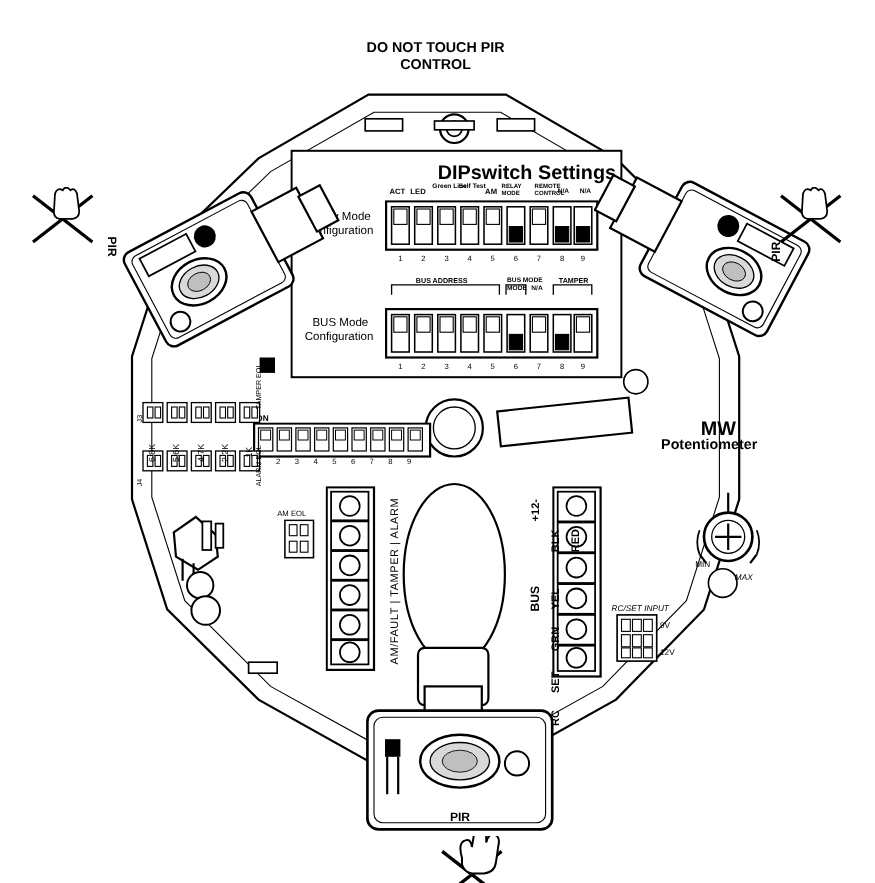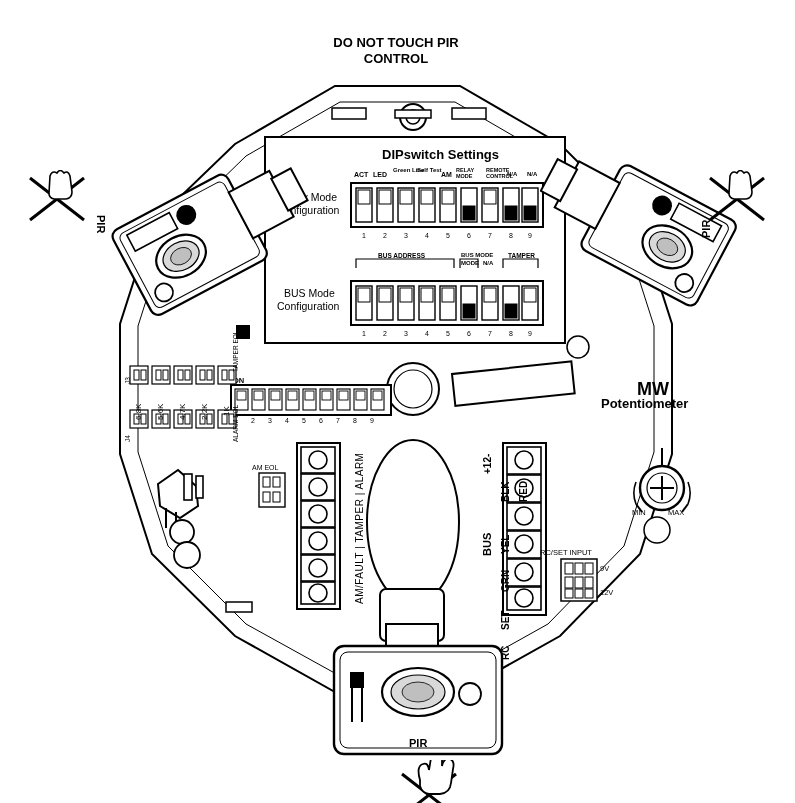--- a/index.html
+++ b/index.html
@@ -49,21 +49,21 @@
 
     <circle cx="657" cy="506" r="13" fill="#ffffff" stroke="#000" stroke-width="1.5"></circle>
 
     <rect x="380" y="565" width="64" height="52" rx="6" fill="#ffffff" stroke="#000" stroke-width="2"></rect>
     <rect x="386" y="600" width="52" height="30" fill="#ffffff" stroke="#000" stroke-width="2"></rect>
   </svg>
 
   <svg class="abs" style="left:264px;top:112px;" width="302" height="208">
     <rect x="1" y="1" width="300" height="206" fill="#ffffff" stroke="#000" stroke-width="2"></rect>
   </svg>
-  <div class="txt b" style="left:382px;top:123px;font-size:13px;">DIPswitch Settings</div>
+  <div class="txt b" style="left:398px;top:123px;font-size:18px;">DIPswitch Settings</div>
 
   <div class="txt" style="left:281px;top:167px;font-size:10.5px;">Relay Mode</div>
   <div class="txt" style="left:277px;top:180px;font-size:10.5px;">Configuration</div>
 
   <div class="txt b" style="left:354px;top:147px;font-size:7px;">ACT</div>
   <div class="txt b" style="left:373px;top:147px;font-size:7px;">LED</div>
   <div class="txt b" style="left:393px;top:143px;font-size:6px;">Green Line</div>
   <div class="txt b" style="left:417px;top:143px;font-size:6px;">Self Test</div>
   <div class="txt b" style="left:441px;top:147px;font-size:7px;">AM</div>
   <div class="txt b" style="left:456px;top:143px;font-size:5.5px;width:36px;white-space:normal;line-height:6px;">RELAY MODE</div>
@@ -313,21 +313,21 @@
 
   <div class="txt b rot90" style="left:482px;top:450px;font-size:10px;">+12-</div>
   <div class="txt b rot90" style="left:500px;top:478px;font-size:10px;">BLK</div>
   <div class="txt b rot90" style="left:518px;top:478px;font-size:10px;">RED</div>
   <div class="txt b rot90" style="left:500px;top:530px;font-size:10px;">YEL</div>
   <div class="txt b rot90" style="left:500px;top:568px;font-size:10px;">GRN</div>
   <div class="txt b rot90" style="left:500px;top:606px;font-size:10px;">SET</div>
   <div class="txt b rot90" style="left:500px;top:636px;font-size:10px;">RC</div>
   <div class="txt b rot90" style="left:481px;top:532px;font-size:11px;">BUS</div>
 
-  <div class="txt" style="left:540px;top:524px;font-size:7.5px;">RC/SET INPUT</div>
+  <div class="txt" style="left:556px;top:524px;font-size:7.5px;font-style:italic;">RC/SET INPUT</div>
   <svg class="abs" style="left:560px;top:534px;" width="46" height="46">
     <rect x="1" y="1" width="36" height="42" fill="#ffffff" stroke="#000" stroke-width="1.5"></rect>
     <g fill="#ffffff" stroke="#000" stroke-width="1">
       <rect x="5" y="5" width="8" height="11"></rect>
         <rect x="15" y="5" width="8" height="11"></rect>
         <rect x="25" y="5" width="8" height="11"></rect>
       <rect x="5" y="19" width="8" height="11"></rect>
         <rect x="15" y="19" width="8" height="11"></rect>
         <rect x="25" y="19" width="8" height="11"></rect>
       <rect x="5" y="31" width="8" height="9"></rect>
@@ -345,21 +345,21 @@
     <circle cx="42" cy="46" r="22" fill="#ffffff" stroke="#000" stroke-width="2.4"></circle>
     <circle cx="42" cy="46" r="15" fill="#ffffff" stroke="#000" stroke-width="1.2"></circle>
     <line x1="30" y1="46" x2="54" y2="46" stroke="#000" stroke-width="2"></line>
     <line x1="42" y1="34" x2="42" y2="58" stroke="#000" stroke-width="2"></line>
     <path d="M16 62 L22 70" stroke="#000" stroke-width="2"></path>
     <path d="M68 62 L62 70" stroke="#000" stroke-width="2"></path>
     <path d="M16 62 A30 30 0 0 1 16 40" fill="none" stroke="#000" stroke-width="1.6"></path>
     <path d="M68 62 A30 30 0 0 0 68 40" fill="none" stroke="#000" stroke-width="1.6"></path>
   </svg>
   <div class="txt" style="left:632px;top:484px;font-size:7.5px;">MIN</div>
-  <div class="txt" style="left:668px;top:484px;font-size:7.5px;">MAX</div>
+  <div class="txt" style="left:668px;top:496px;font-size:7.5px;font-style:italic;">MAX</div>
 
   <svg class="abs" style="left:96px;top:124px;" width="230" height="180">
     <g transform="rotate(-28 115 90)">
       <rect x="28" y="38" width="130" height="96" rx="8" fill="#ffffff" stroke="#000" stroke-width="2.2"></rect>
       <rect x="34" y="44" width="118" height="84" rx="6" fill="#ffffff" stroke="#000" stroke-width="1"></rect>
 
       <rect x="152" y="58" width="46" height="52" fill="#ffffff" stroke="#000" stroke-width="2"></rect>
       <rect x="196" y="66" width="22" height="36" fill="#ffffff" stroke="#000" stroke-width="2"></rect>
 
       <rect x="42" y="48" width="48" height="18" fill="#ffffff" stroke="#000" stroke-width="1.6"></rect>

